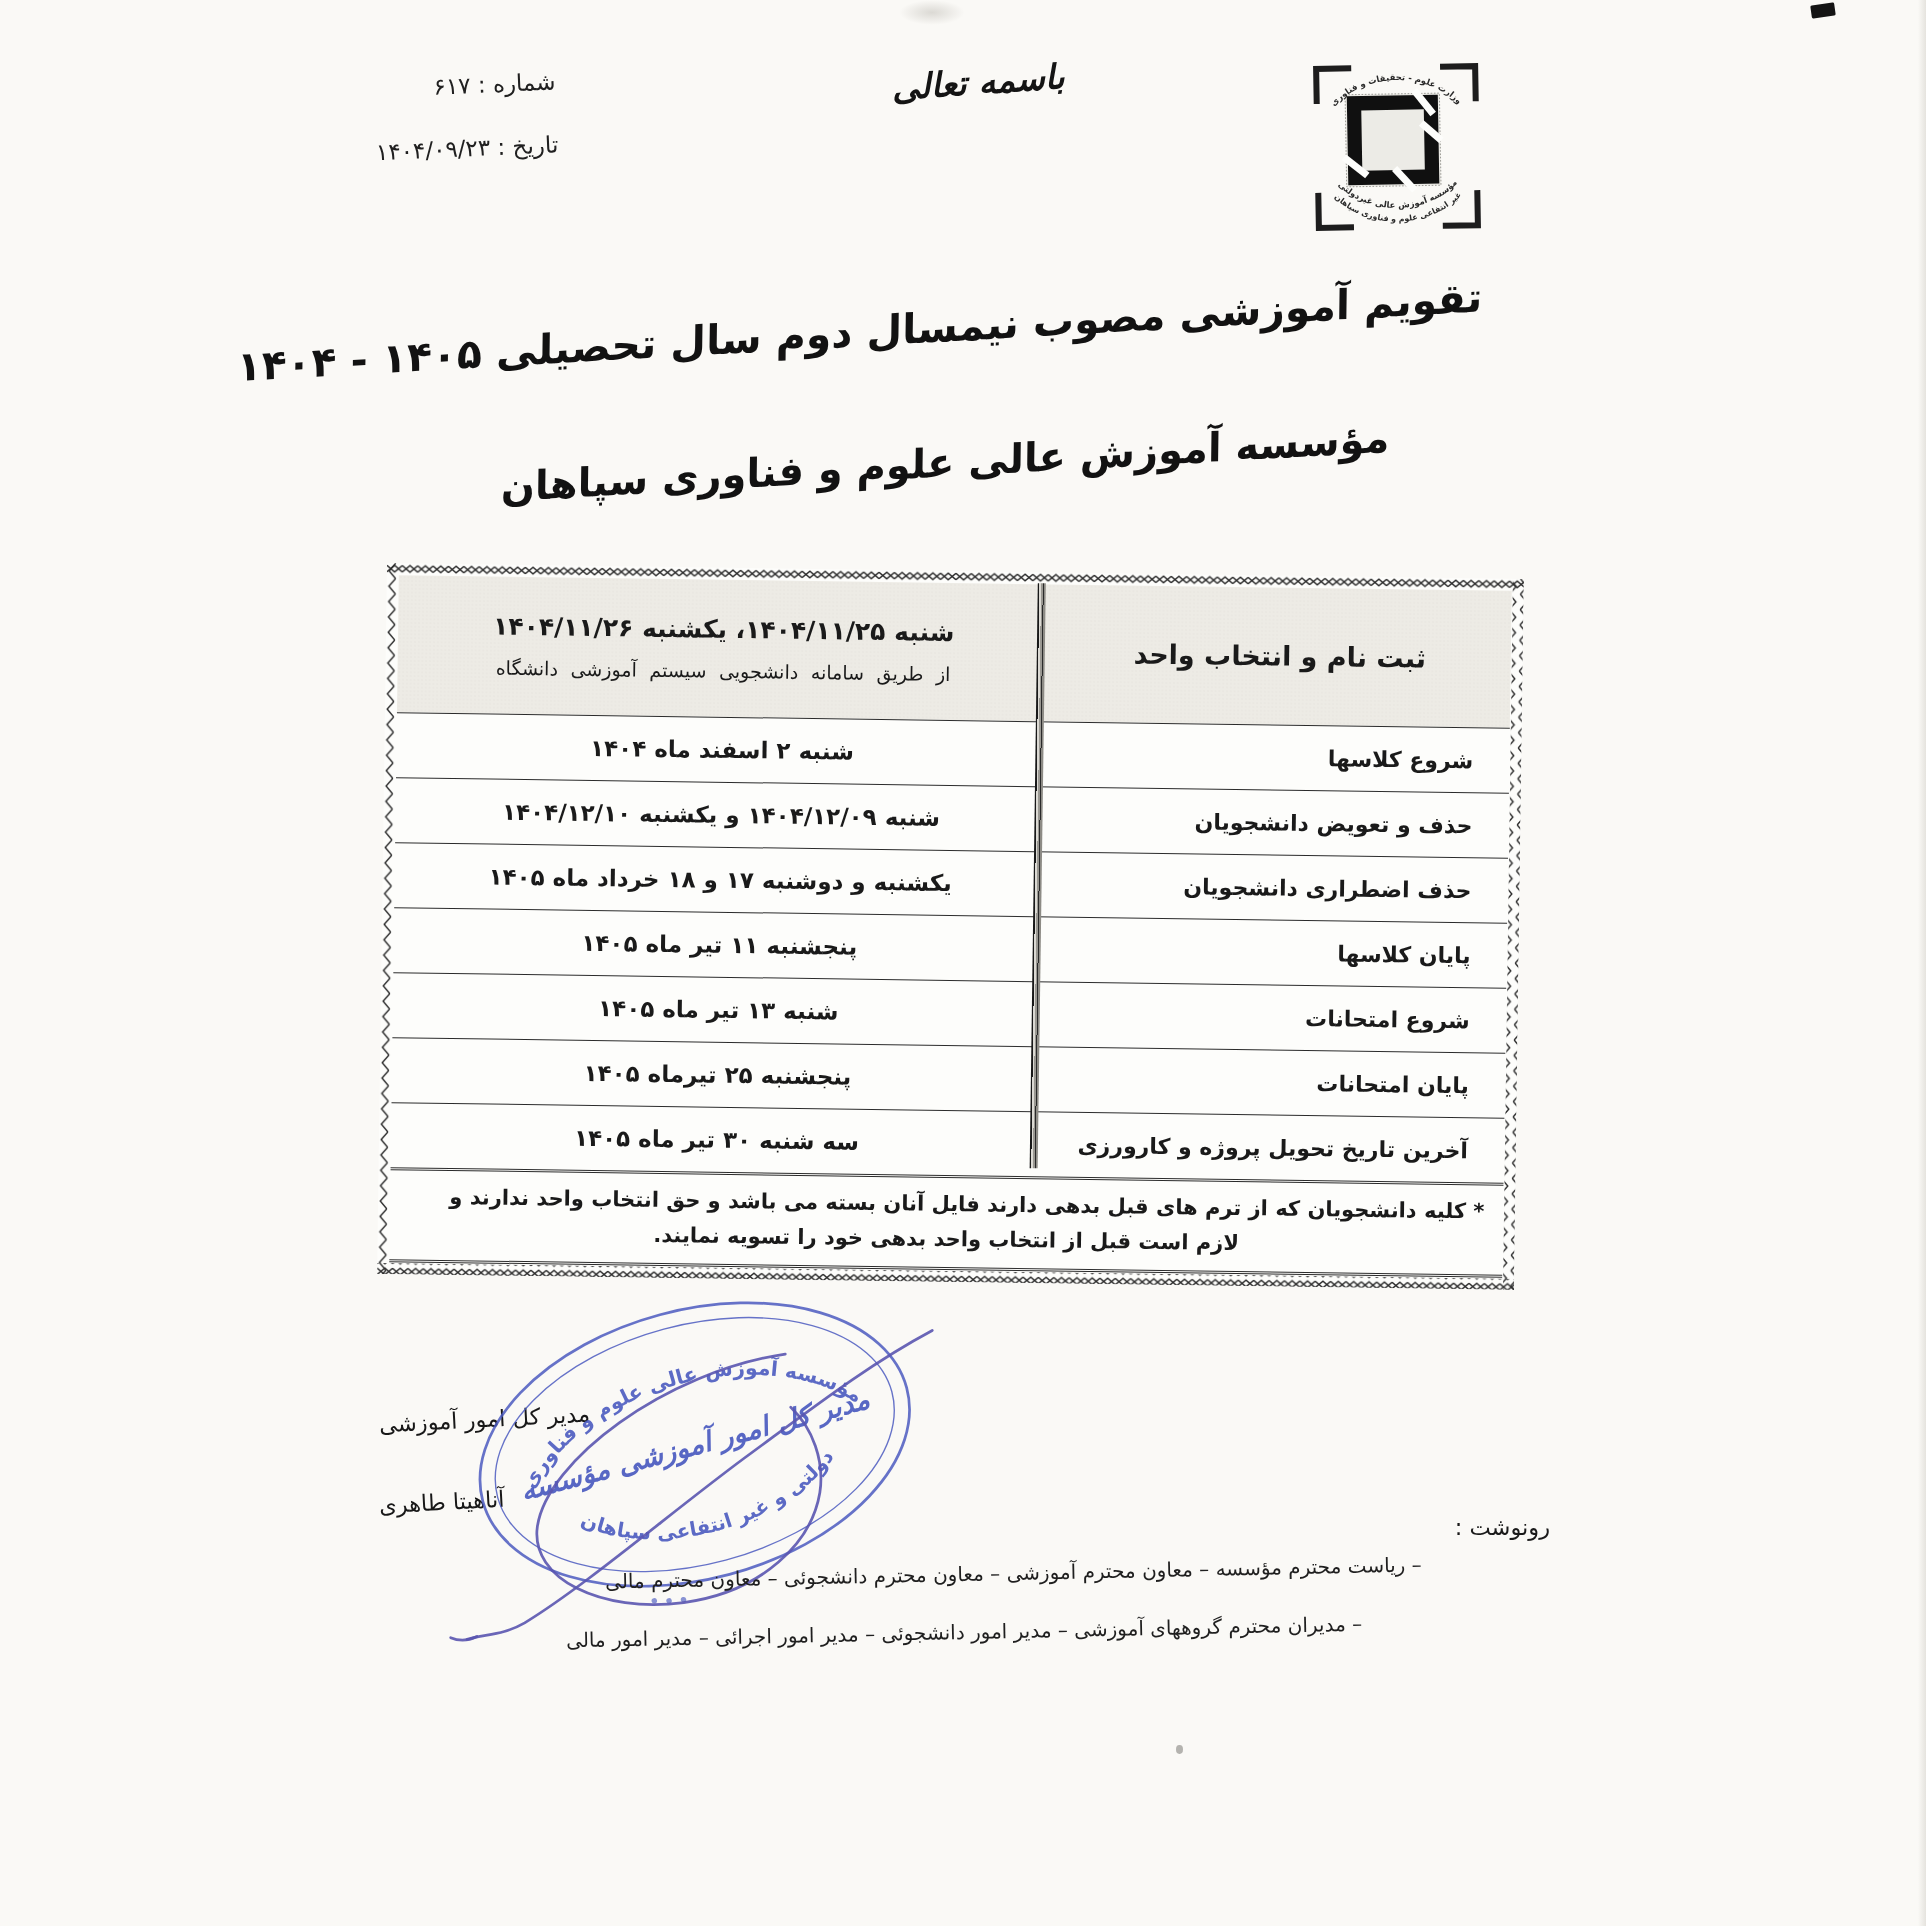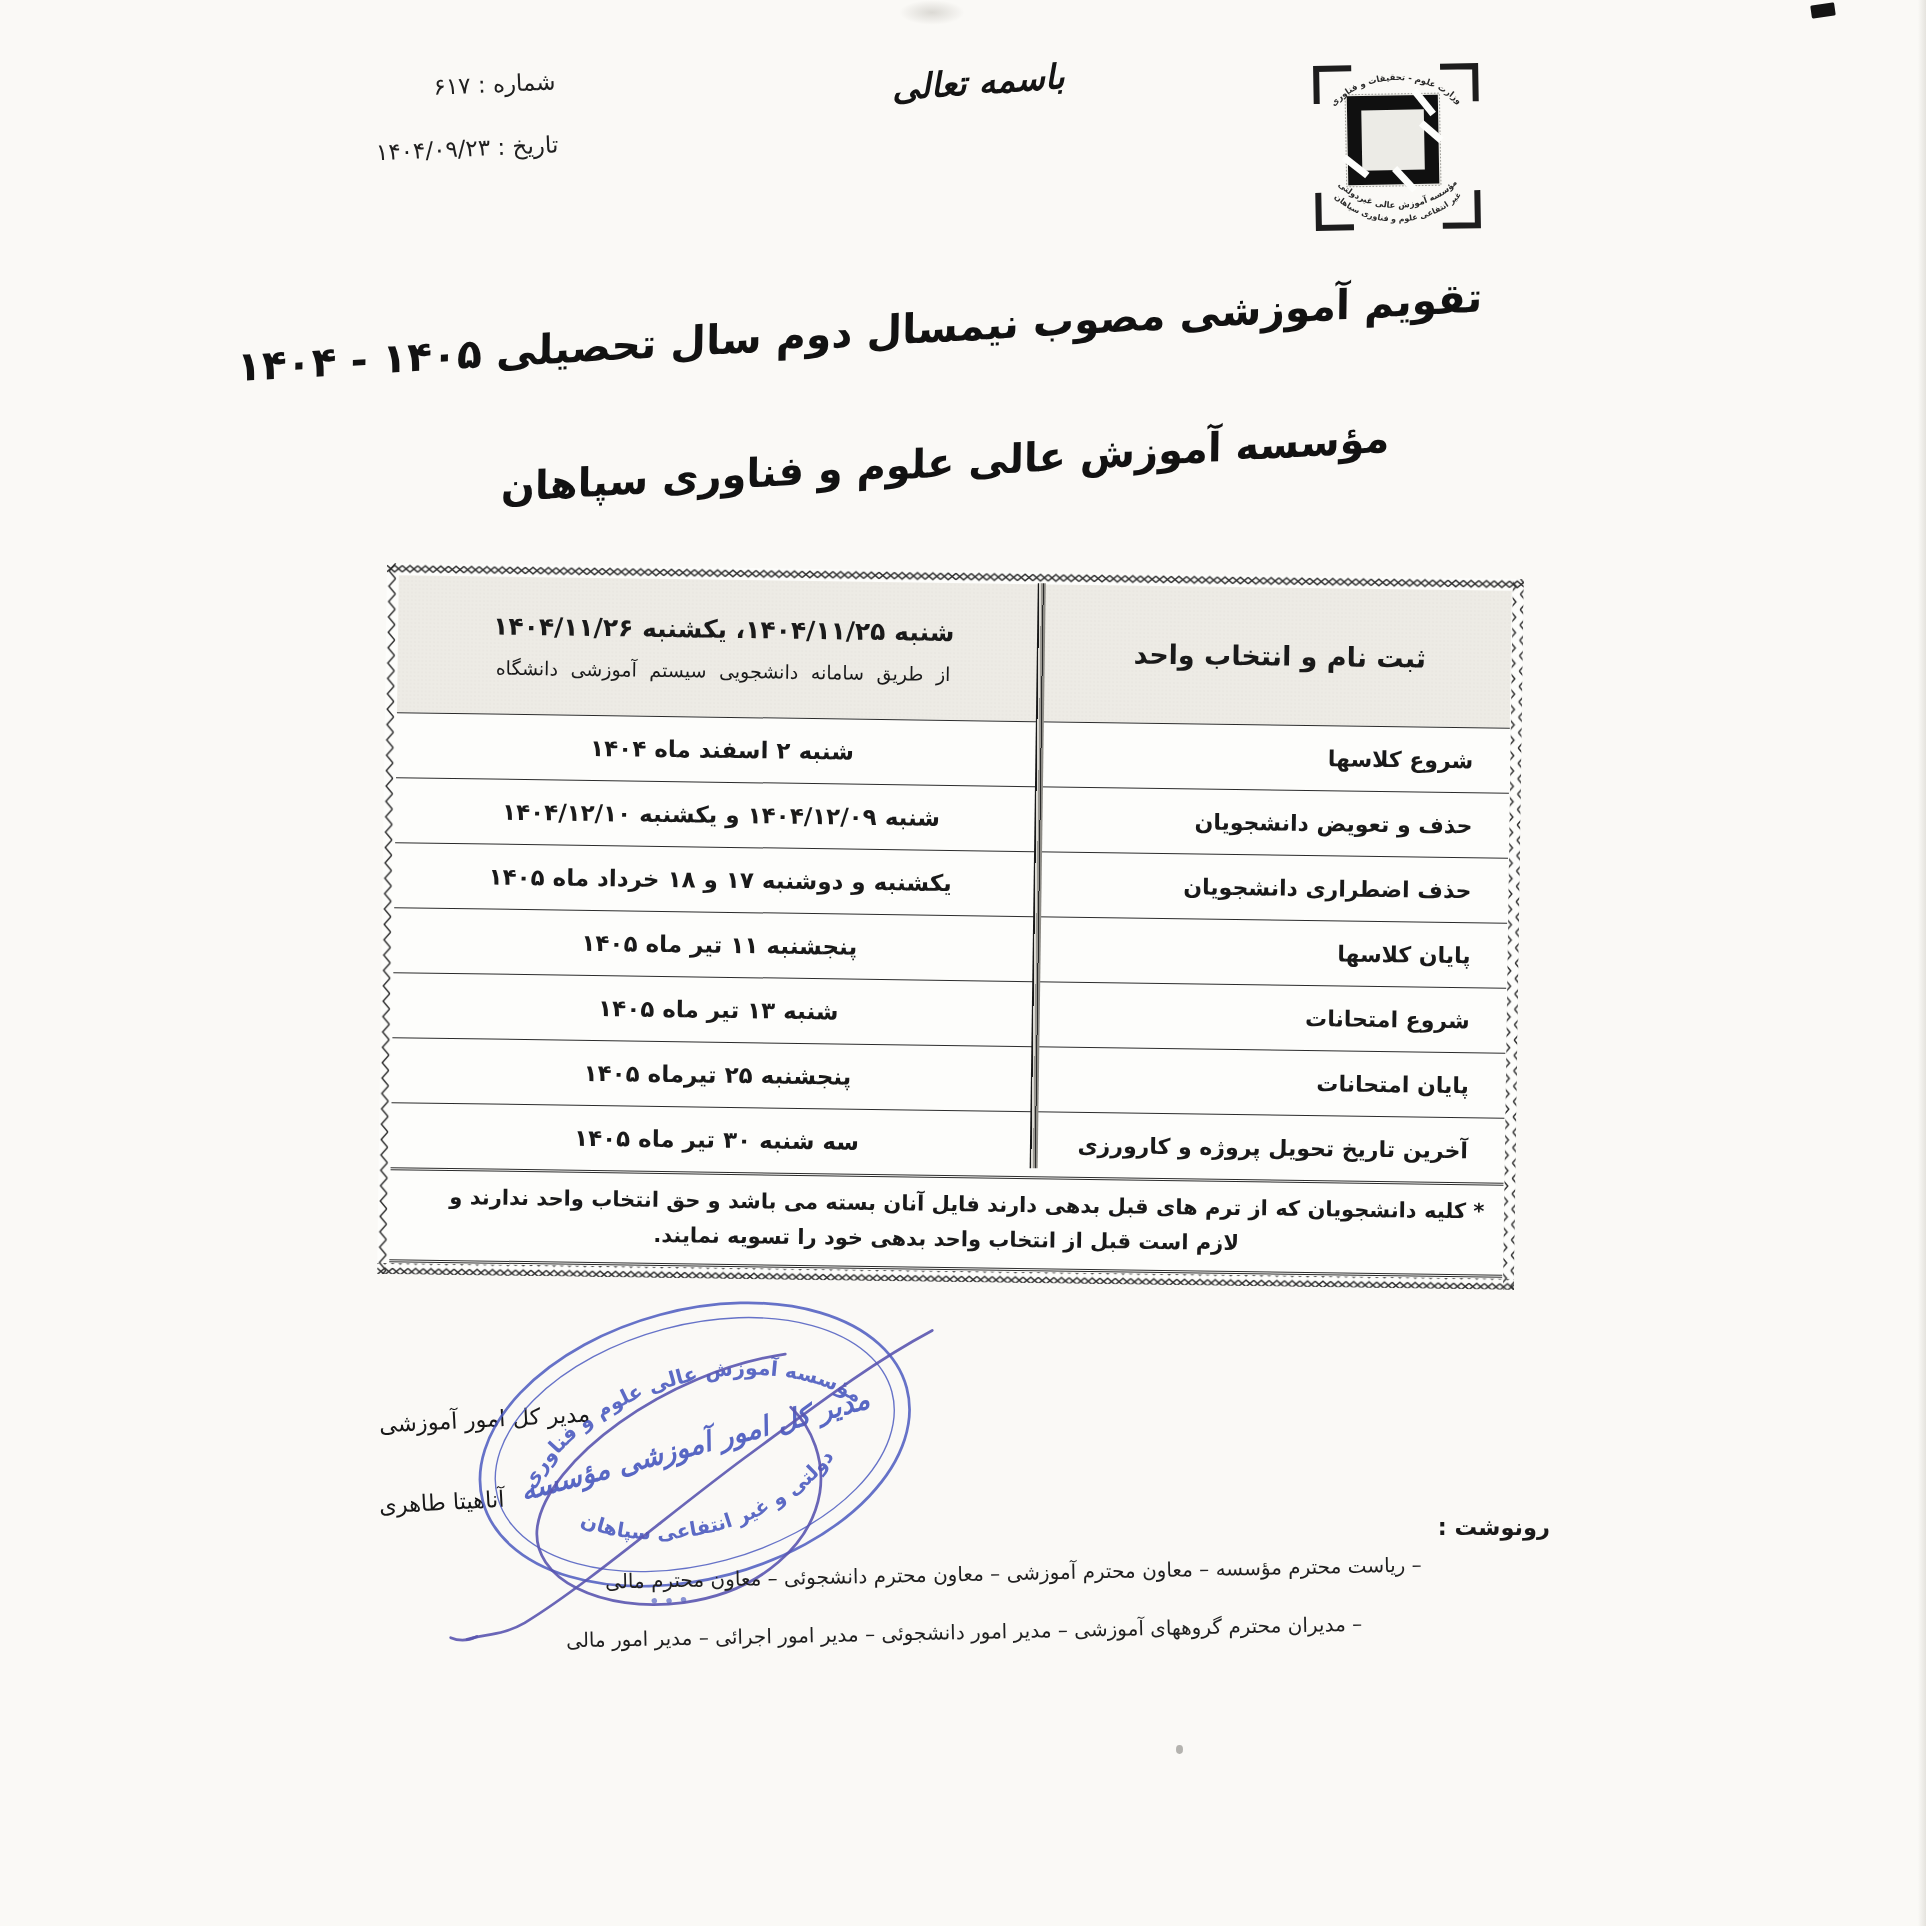--- a/index.html
+++ b/index.html
@@ -95,21 +95,21 @@
   .sig-name{position:absolute; left:379px; top:1489px; font-size:22.5px; white-space:nowrap;
     transform:rotate(-3deg); color:#181818;}
   .stamp{position:absolute; left:434px; top:1280px; width:527px; height:373px;}
   .st-ring{fill:none; stroke:var(--stamp); opacity:.85;}
   .st-text{fill:var(--stamp); font-weight:bold; opacity:.9;}
   .st-center{fill:var(--stamp); font-weight:bold; font-style:italic; opacity:.92;}
   .hand{fill:none; stroke:var(--hand); stroke-width:5; stroke-linecap:round; opacity:.9;}
   .st-dot{fill:var(--stamp); opacity:.65;}
 
   
-  .cc-label{position:absolute; right:376px; top:1514px; font-size:22.5px; white-space:nowrap;font-weight:bold;}
+  .cc-label{position:absolute; right:376px; top:1514px; font-size:22.5px; white-space:nowrap;}
   .cc-line{position:absolute; font-size:20px; white-space:nowrap; transform:rotate(-1.2deg); color:#1f1f1f;}
   .cc1{right:504px; top:1561px;}
   .cc2{right:564px; top:1620px;}
 
   
   .art-tr{position:absolute; left:1811px; top:4.4px; width:24px; height:13px;
     background:#141414; transform:rotate(-8deg); border-radius:1.6px;}
   .art-tc{position:absolute; left:899px; top:0; width:66px; height:25px;
     background:radial-gradient(ellipse at center,#dbd9d4 0%,rgba(219,217,212,0) 70%);}
   .art-dot{position:absolute; left:1176px; top:1745px; width:6.6px; height:8.8px;

